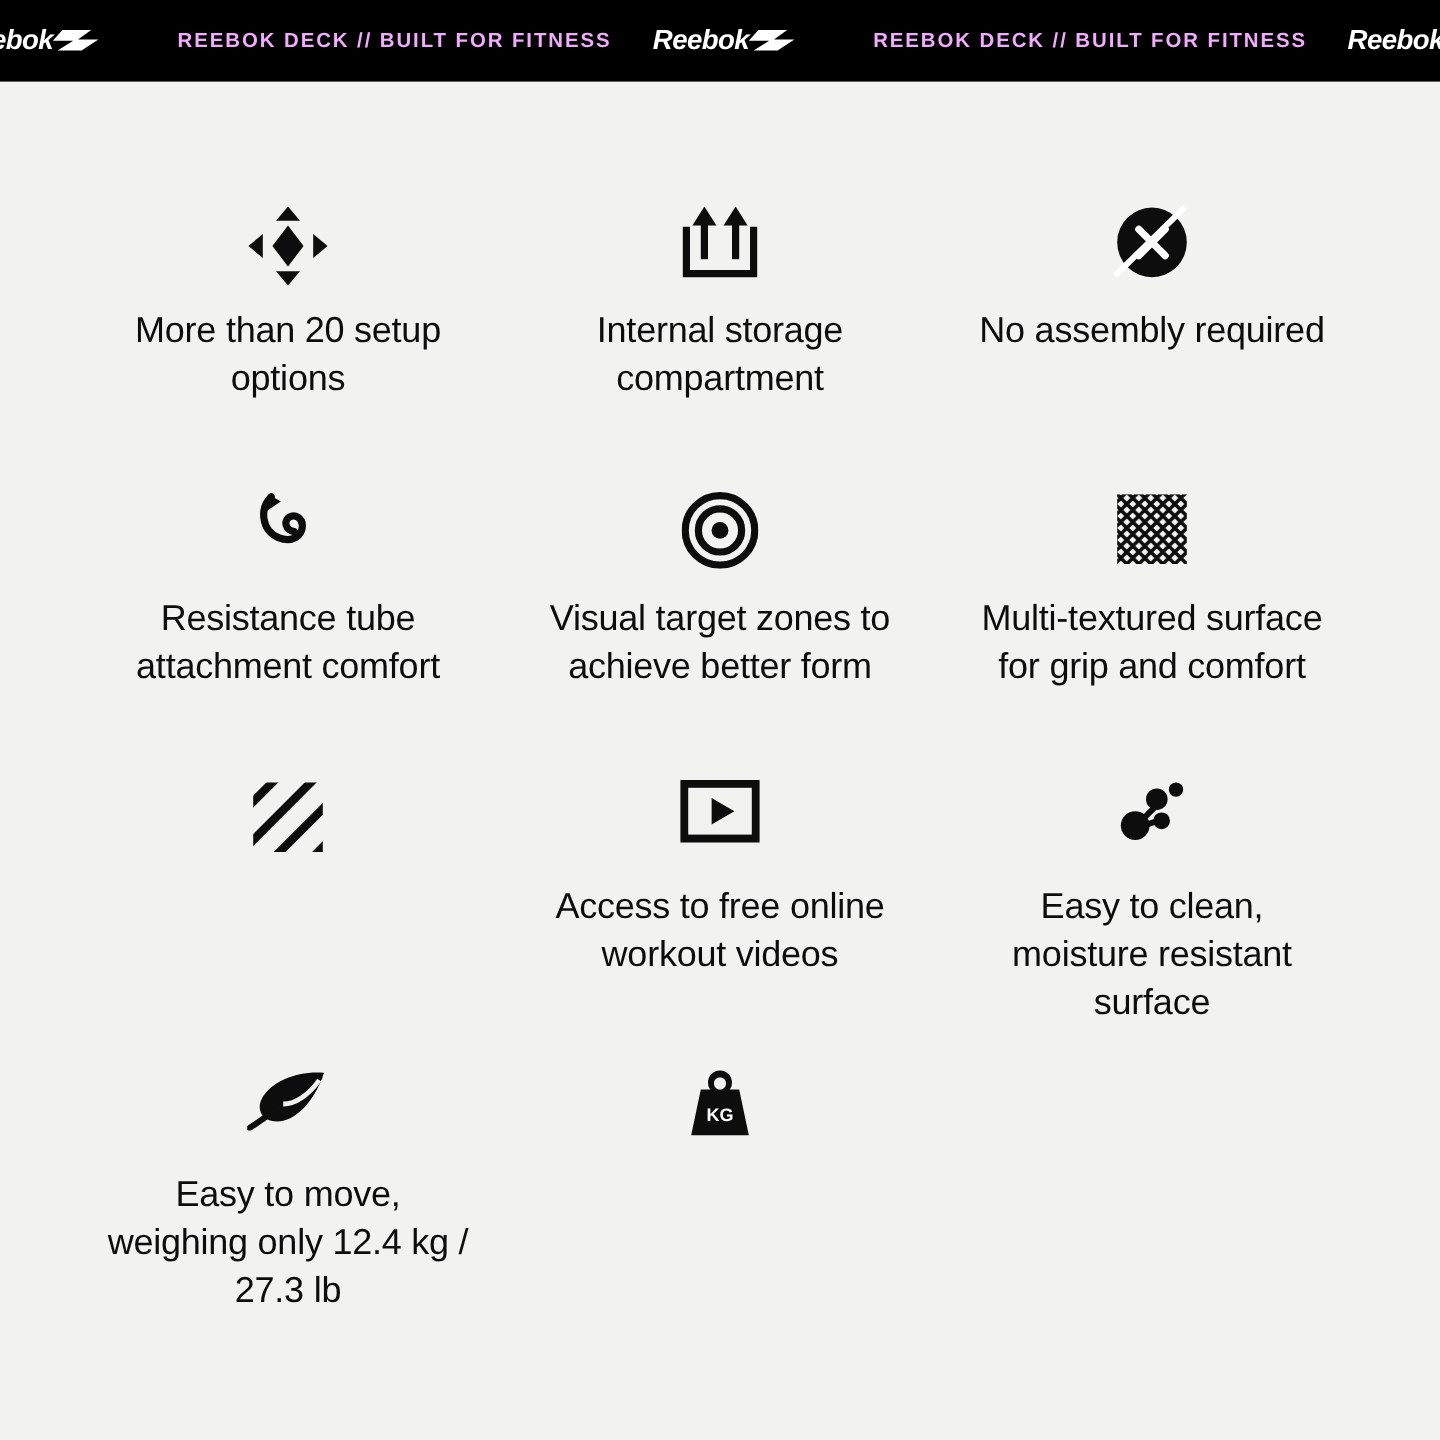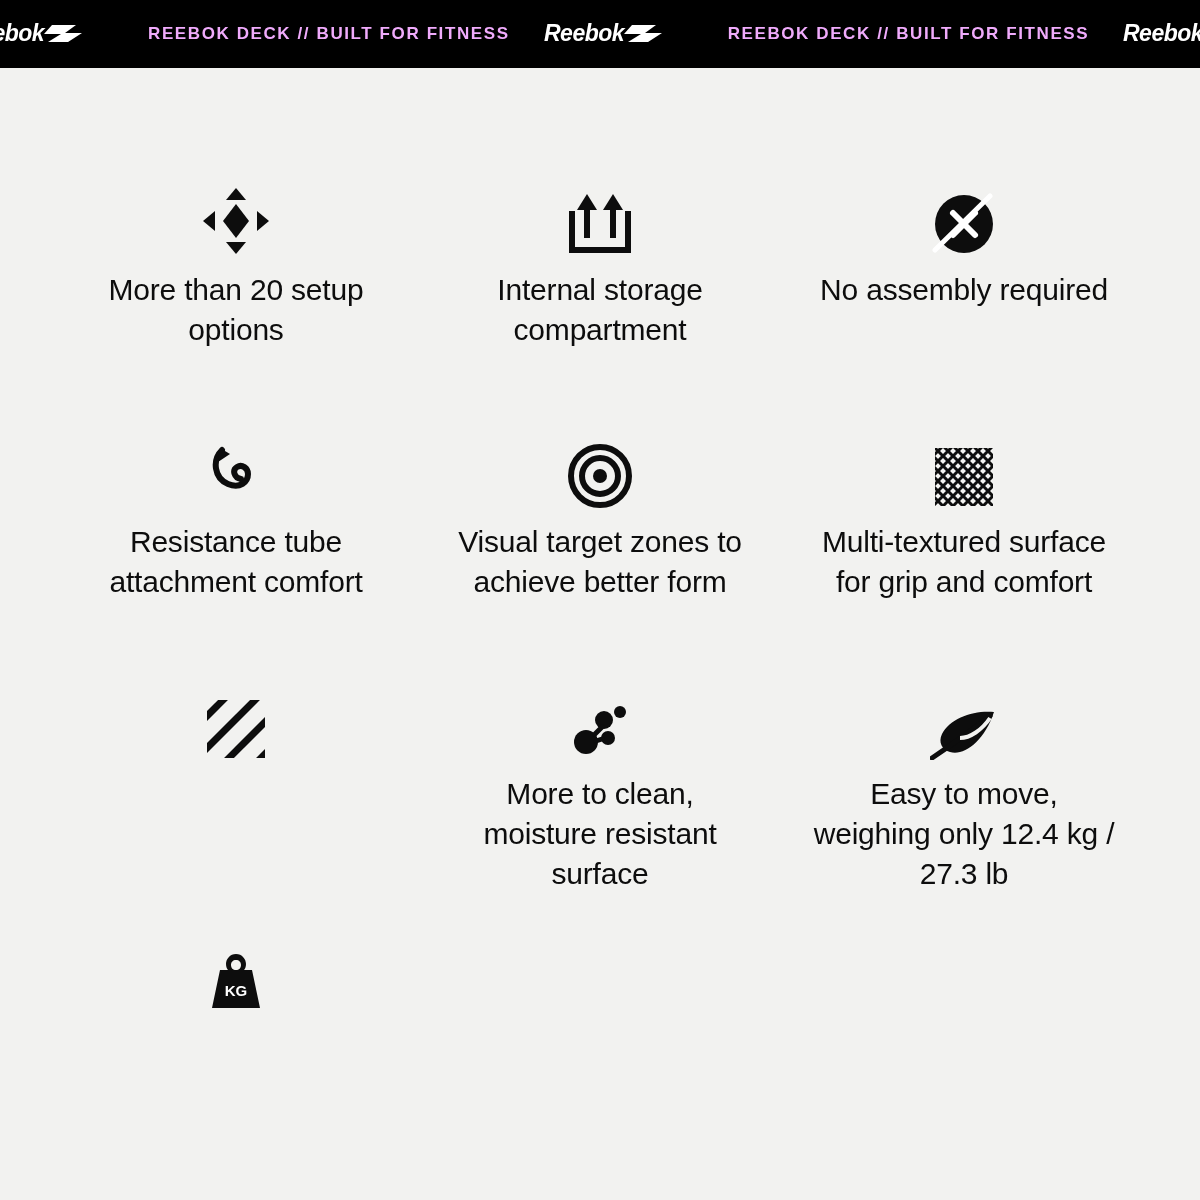--- a/index.html
+++ b/index.html
@@ -55,43 +55,42 @@
     letter-spacing: 1.6px;
     padding: 0 8px;
   }
 
   
   .logo-svg { display: block; }
 
   
   .features {
     position: absolute;
-    top: 156px;
+    top: 142px;
     left: 60px;
     width: 1080px;
     display: grid;
     grid-template-columns: repeat(3, 1fr);
     grid-template-rows: repeat(4, 240px);
     column-gap: 0px;
     row-gap: 0px;
-    gap: 12px;
   }
 
   .feature {
     display: flex;
     flex-direction: column;
     align-items: center;
     justify-content: flex-start;
     padding-top: 28px;
   }
 
   .feature-icon {
     height: 72px;
     display: flex;
-    align-items: flex-end;
+    align-items: flex-start;
     justify-content: center;
     margin-bottom: 14px;
   }
 
   .feature-label {
     text-align: center;
     color: #0d0d0d;
     font-family: "Liberation Sans", sans-serif;
     font-size: 30px;
     line-height: 40px;
@@ -240,37 +239,46 @@
             <line x1="-10" y1="62" x2="62" y2="-10"></line>
             <line x1="6" y1="78" x2="78" y2="6"></line>
             <line x1="22" y1="94" x2="94" y2="22"></line>
             <line x1="-26" y1="46" x2="46" y2="-26"></line>
           </g>
           <rect x="2" y="2" width="58" height="58" fill="none" stroke="none"></rect>
         </svg>
       </div>
     </div>
 
+    <div class="feature col-2">
+      <div class="feature-icon">
+        <svg width="66" height="52" viewBox="0 0 66 52" aria-hidden="true">
+          <rect x="3" y="3" width="60" height="46" fill="none" stroke="#0d0d0d" stroke-width="7"></rect>
+          <path d="M26 15 L45 26 L26 37 Z" fill="#0d0d0d"></path>
+        </svg>
+      </div>
+      <div class="feature-label">Access to free online workout videos</div>
+    </div>
 
     <div class="feature col-3">
       <div class="feature-icon">
         <svg width="64" height="56" viewBox="0 0 64 56" aria-hidden="true">
           <g fill="#0d0d0d">
             <circle cx="52" cy="8" r="6"></circle>
             <circle cx="36" cy="16" r="9"></circle>
             <circle cx="18" cy="38" r="12"></circle>
             <circle cx="40" cy="34" r="7"></circle>
           </g>
           <g stroke="#0d0d0d" stroke-width="5" fill="none" stroke-linecap="round">
             <path d="M27 30 L34 23"></path>
             <path d="M28 37 L34 35"></path>
           </g>
         </svg>
       </div>
-      <div class="feature-label">More to clean, moisture resistant surface</div>
+      <div class="feature-label">Easy to clean, moisture resistant surface</div>
     </div>
 
 
     <div class="feature col-2">
       <div class="feature-icon">
         <svg width="68" height="52" viewBox="0 0 68 52" aria-hidden="true">
           <path d="M64 4 C44 2, 20 10, 12 26 C8 34, 12 42, 20 44 C34 48, 54 34, 64 4 Z" fill="#0d0d0d"></path>
           <path d="M2 50 C14 42, 34 28, 60 8" fill="none" stroke="#0d0d0d" stroke-width="5" stroke-linecap="round"></path>
           <path d="M30 30 C40 30, 52 22, 60 10" fill="none" stroke="#f2f2f0" stroke-width="4"></path>
         </svg>

